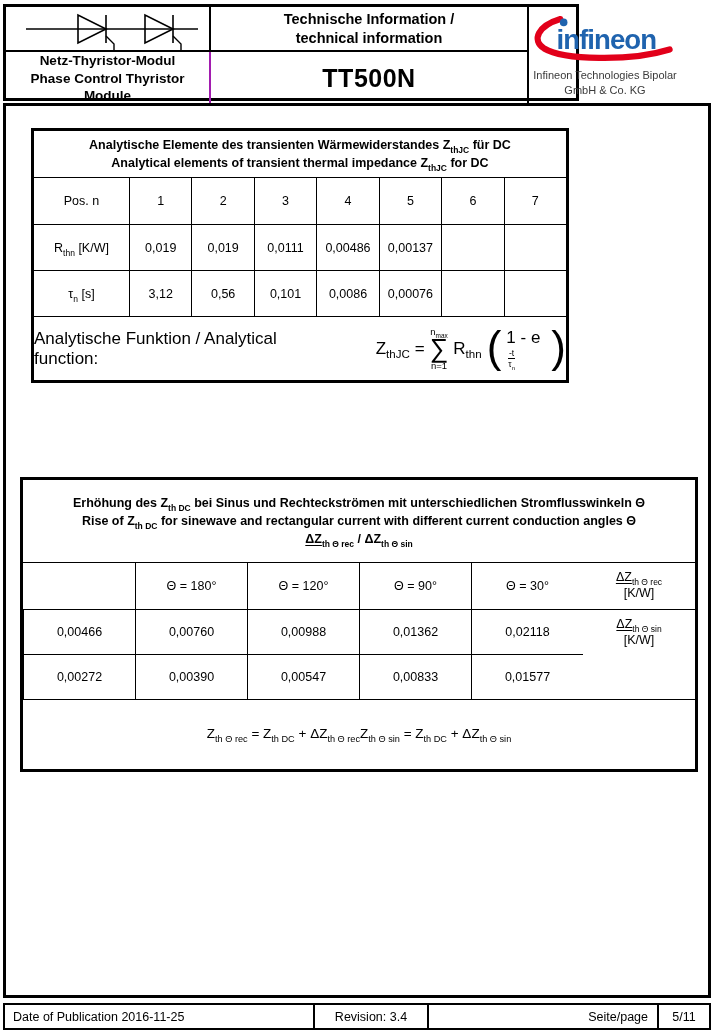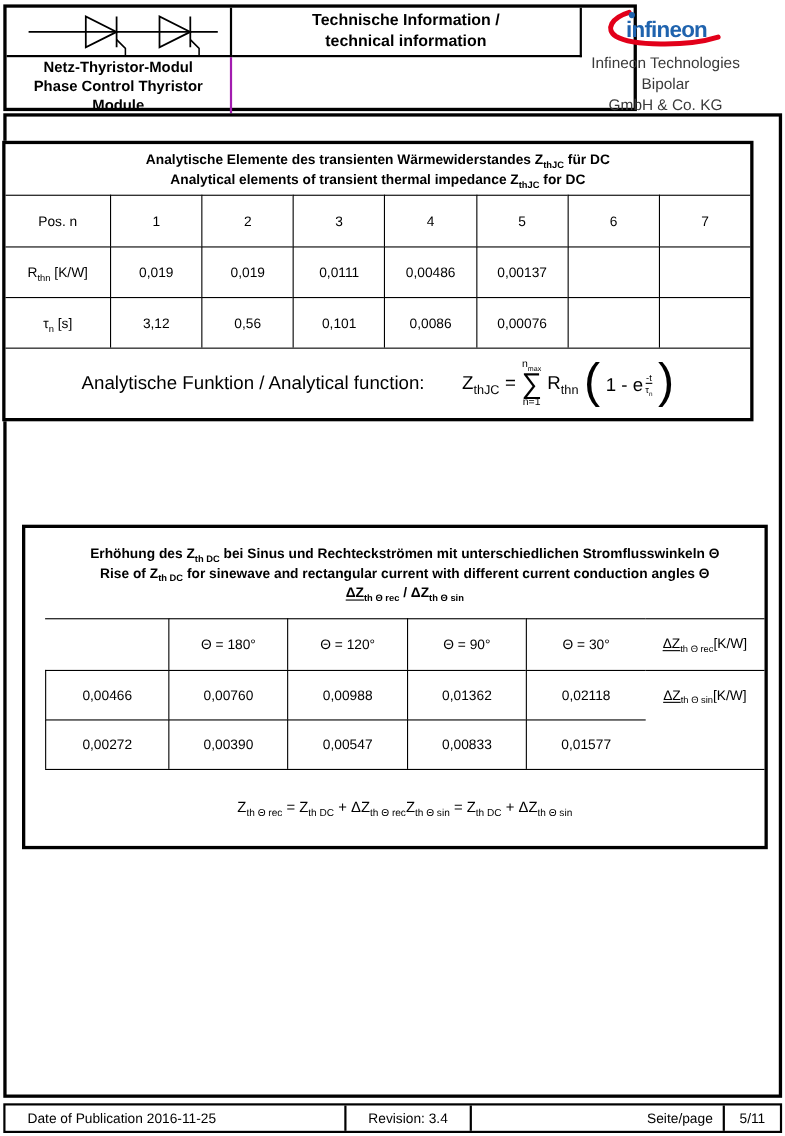--- a/index.html
+++ b/index.html
@@ -20,76 +20,76 @@
   }
   .hcell { display: flex; align-items: center; justify-content: center; text-align: center; }
   .hc-sym   { grid-column: 1; grid-row: 1; border-right: 2px solid #000; border-bottom: 2px solid #000; }
   .hc-title { grid-column: 2; grid-row: 1; border-right: 2px solid #000; border-bottom: 2px solid #000;
               font-weight: bold; font-size: 14.5px; line-height: 1.25; }
   .hc-brand { grid-column: 3; grid-row: 1 / span 2; flex-direction: column; }
   .hc-mod   { grid-column: 1; grid-row: 2; border-right: 2px solid #a21caf;
               font-weight: bold; font-size: 13.5px; line-height: 1.3; }
   .hc-part  { grid-column: 2; grid-row: 2; border-right: 2px solid #000;
               font-weight: bold; font-size: 25px; letter-spacing: 0.5px; }
-  .company-name { font-size: 14px; color: #3a3a3a; line-height: 1.35; margin-top: 3px; }
+  .company-name { font-size: 11px; color: #3a3a3a; line-height: 1.35; margin-top: 3px; }
 
   
   .main-box {
     position: absolute; left: 3px; top: 103px; width: 708px; height: 895px;
     border: 3px solid #000; background: #fff;
   }
 
   
   .dtable { position: absolute; background: #fff; border: 3px solid #000; }
   .t-title { display: flex; flex-direction: column; align-items: center; justify-content: center;
              font-weight: bold; font-size: 12.5px; line-height: 1.45; text-align: center; }
   .grid { display: grid; }
   .gcell { display: flex; align-items: center; justify-content: center; text-align: center;
            font-size: 12.5px; border-top: 1.5px solid #000; }
   .bl { border-left: 1.5px solid #000; }
 
   
-  .t1 { left: 2px; top: 128px; width: 683px; }
+  .t1 { left: 31px; top: 128px; width: 538px; }
   .t1 .grid { grid-template-columns: 95px repeat(7, 1fr); }
   .t1 .t-title { height: 46px; }
   .t1 .hrow { height: 47px; }
   .t1 .drow { height: 46px; }
 
   .t1-formula { border-top: 1.5px solid #000; height: 64px;
                 display: flex; align-items: center; justify-content: center; gap: 34px; }
   .f-label { font-size: 17px; }
   .f-math { display: inline-flex; align-items: center; gap: 5px; font-size: 17px; }
   .f-sum { display: inline-flex; flex-direction: column; align-items: center; line-height: 1; }
   .f-sum-top, .f-sum-bot { font-size: 9.5px; }
   .f-sigma { font-size: 26px; line-height: 0.95; }
   .f-paren { font-size: 44px; font-weight: 300; line-height: 0.8; transform: translateY(-2px); }
   .f-exp { display: inline-flex; flex-direction: column; align-items: center;
            font-size: 8.5px; line-height: 1.2; vertical-align: 9px; margin-left: 2px; }
   .f-exp-den { border-top: 1px solid #000; padding-top: 0px; }
 
   
-  .t2 { left: 20px; top: 477px; width: 678px; padding-left: 18px; }
+  .t2 { left: 20px; top: 477px; width: 678px; }
   .t2 .grid { grid-template-columns: 112px repeat(5, 1fr); }
   .t2 .t-title { height: 82px; padding: 0 14px; }
   .t2 .hrow { height: 47px; }
   .t2 .drow { height: 45px; }
-  .rowlabel { flex-direction: row; line-height: 1.3; }
+  .rowlabel { flex-direction: column; line-height: 1.3; }
   .t2-formula { border-top: 1.5px solid #000; height: 70px;
                 display: flex; align-items: center; justify-content: center;
                 font-size: 13.5px; line-height: 1.35; }
 
   
   .footer-box {
     position: absolute; left: 3px; top: 1003px; width: 708px; height: 27px;
     border: 2.5px solid #000; background: #fff;
     display: grid; grid-template-columns: 308px 114px 230px 1fr;
     font-size: 12.5px;
   }
   .fcell { display: flex; align-items: center; }
-  .f-date { padding-left: 20px; }
+  .f-date { padding-left: 8px; }
   .f-rev  { justify-content: center; border-left: 2px solid #000; }
   .f-seite{ justify-content: flex-end; padding-right: 9px; border-left: 2px solid #000; }
   .f-page { justify-content: center; border-left: 2px solid #000; }
 </style>
 </head>
 <body>
 
 <div class="header-box">
   <div class="hcell hc-sym">
     <svg width="200" height="44" viewBox="0 0 200 44">
@@ -118,20 +118,21 @@
       <div>Infineon Technologies Bipolar</div>
       <div>GmbH &amp; Co. KG</div>
     </div>
   </div>
   <div class="hcell hc-mod">
     <div>
       <div>Netz-Thyristor-Modul</div>
       <div>Phase Control Thyristor Module</div>
     </div>
   </div>
+  <div class="hcell hc-part">TT500N</div>
 </div>
 
 <div class="main-box"></div>
 
 <div class="dtable t1">
   <div class="t-title">
     <div><span>Analytische Elemente des transienten Wärmewiderstandes Z</span><sub>thJC</sub><span> für DC</span></div>
     <div><span>Analytical elements of transient thermal impedance Z</span><sub>thJC</sub><span> for DC</span></div>
   </div>
   <div class="grid">

